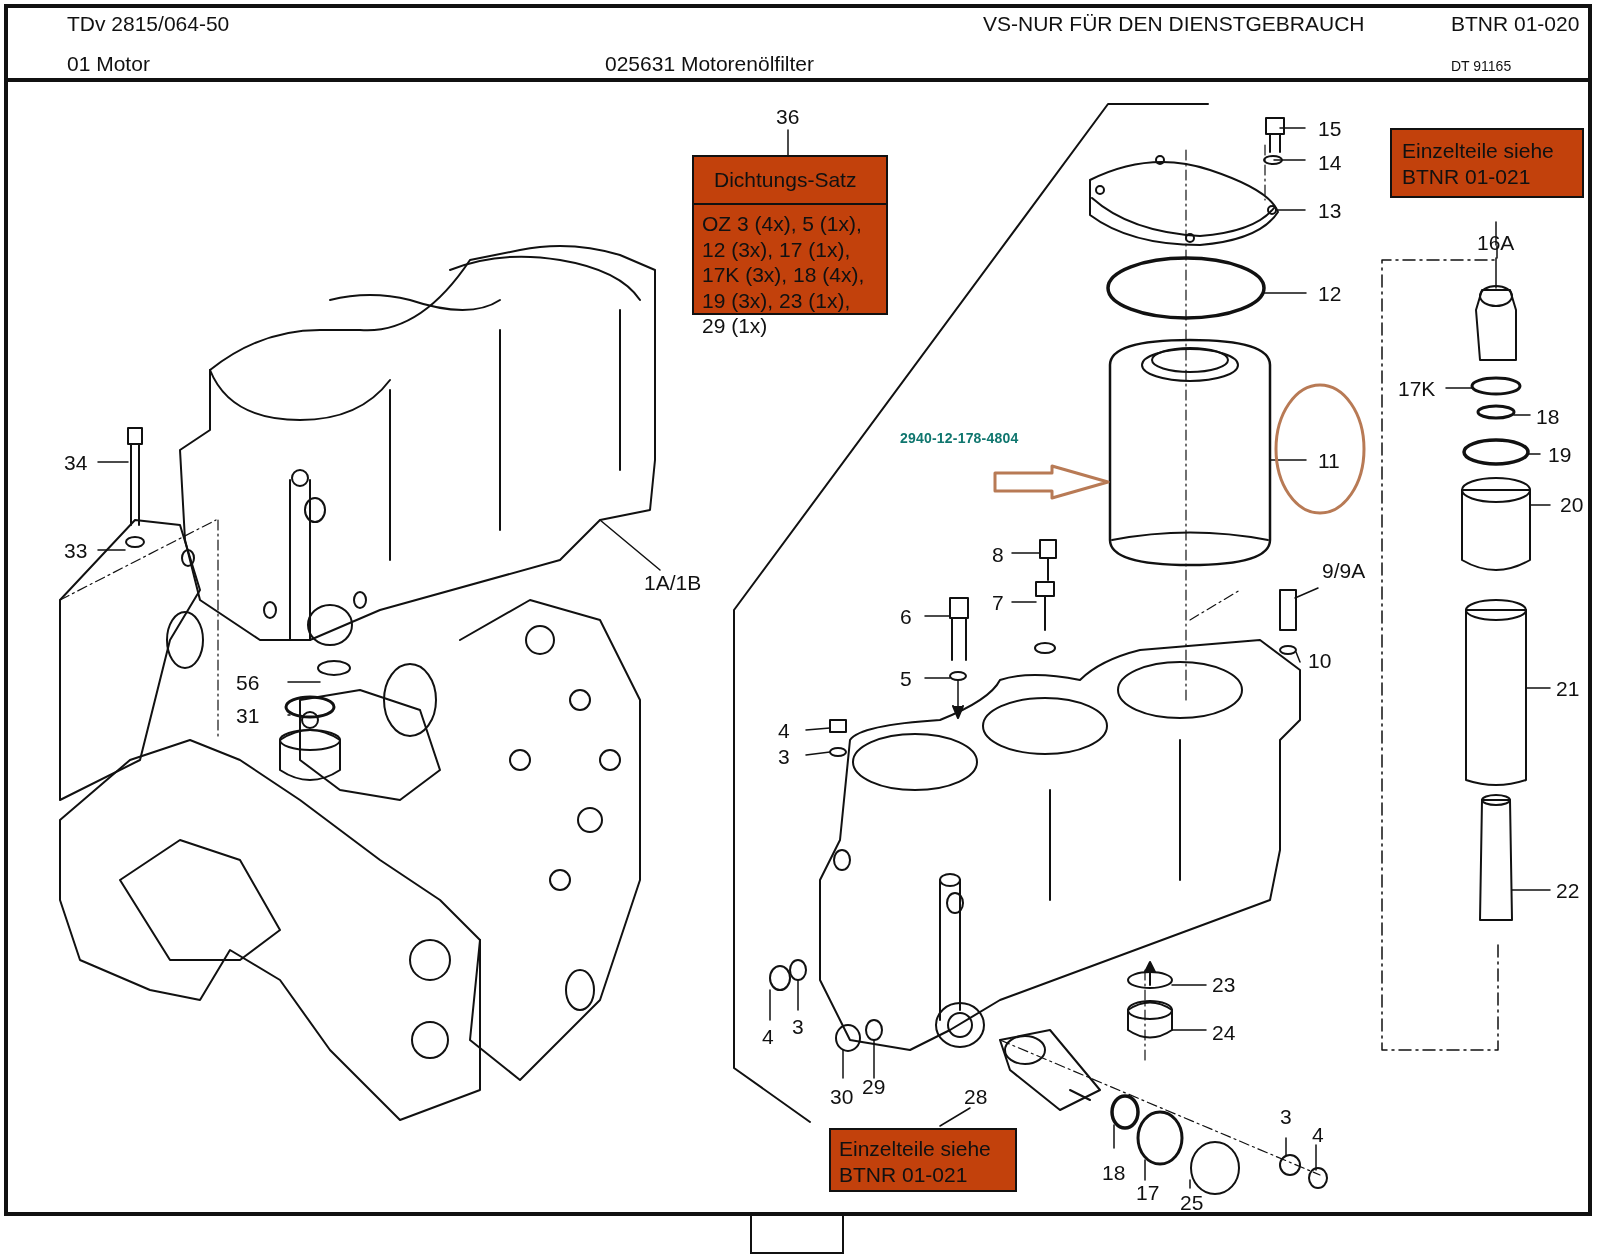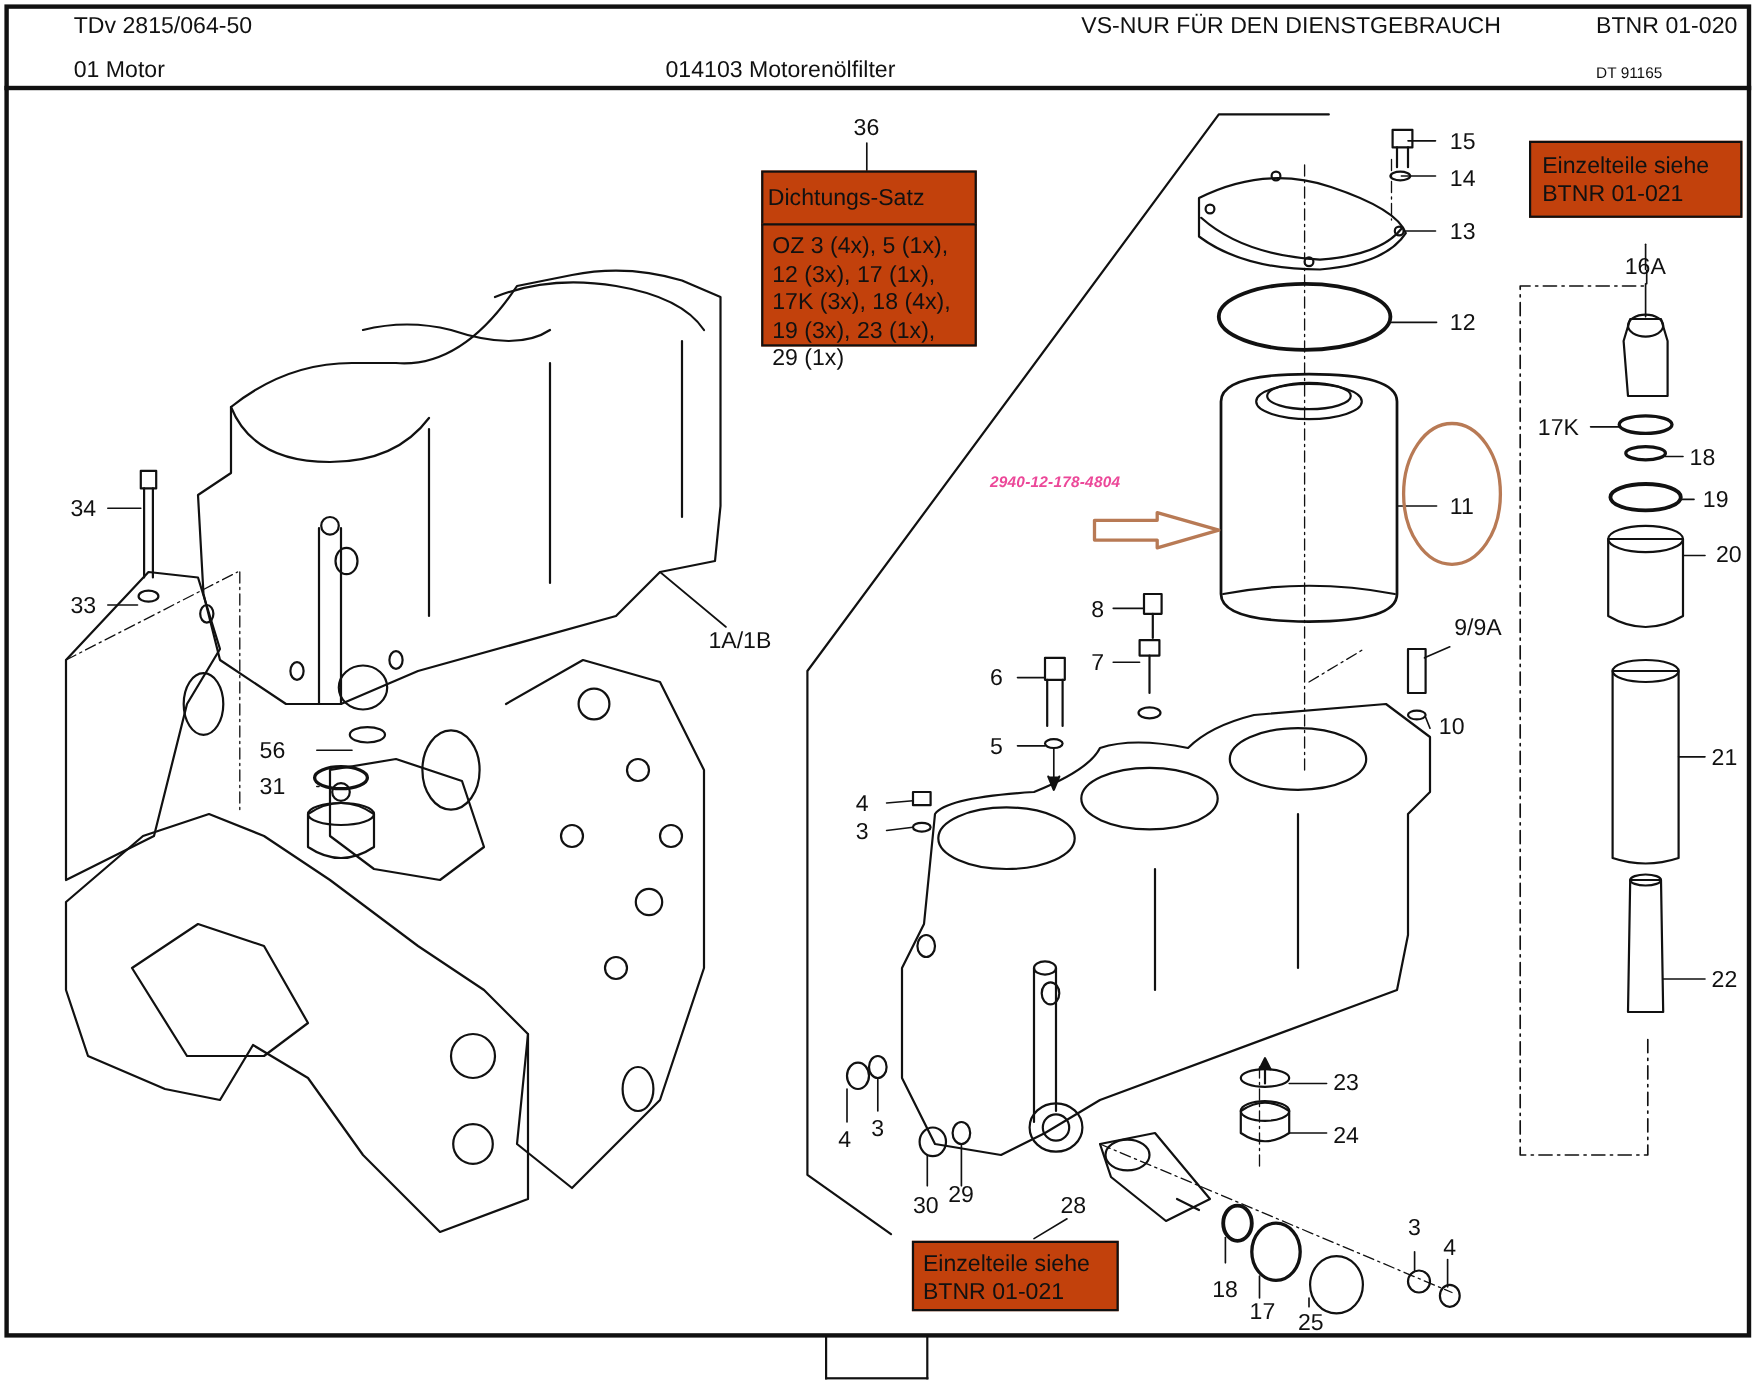--- a/index.html
+++ b/index.html
@@ -10,33 +10,33 @@
   .hdr-sep { position:absolute; left:4px; top:78px; width:1588px; height:4px; background:#111; }
   .hdr { position:absolute; font-size:21px; white-space:nowrap;margin-left:29px; }
   .hdr.small { font-size:14px; }
   .tab { position:absolute; left:750px; top:1214px; width:94px; height:40px;
          border:2px solid #111; border-top:none; box-sizing:border-box; }
   svg.art { position:absolute; left:0; top:0; }
   .lbl { position:absolute; font-size:21px; white-space:nowrap; line-height:1; }
   .box { position:absolute; border:2px solid #111; background:#c2410c; box-sizing:border-box; }
   .box .t { font-size:21px; line-height:1.22; }
   .anno-num { position:absolute; left:900px; top:430px; font-size:14px; font-weight:bold;
-              color:#ec4899; letter-spacing:0.2px; white-space:nowrap;font-style:italic; }
+              color:#0f766e; letter-spacing:0.2px; white-space:nowrap; }
 </style>
 </head>
 <body>
 
 <div class="frame"></div>
 <div class="hdr-sep"></div>
 
 <span class="hdr" style="left:38px;top:12px">TDv 2815/064-50</span>
 <span class="hdr" style="left:954px;top:12px">VS-NUR FÜR DEN DIENSTGEBRAUCH</span>
 <span class="hdr" style="left:1422px;top:12px">BTNR 01-020</span>
 <span class="hdr" style="left:38px;top:52px">01 Motor</span>
-<span class="hdr" style="left:576px;top:52px">014103 Motorenölfilter</span>
+<span class="hdr" style="left:576px;top:52px">025631 Motorenölfilter</span>
 <span class="hdr small" style="left:1422px;top:58px">DT 91165</span>
 
 <div class="tab"></div>
 
 <svg class="art" width="1600" height="1255" viewBox="0 0 1600 1255" fill="none" stroke="#111" stroke-width="2" stroke-linejoin="round" stroke-linecap="round">
 
   <g>
     <path d="M1208 104 L1108 104 L734 610 L734 1068 L810 1122"></path>
   </g>
 
@@ -228,21 +228,21 @@
   </g>
 
   <g stroke="#b87a55" stroke-width="3">
     <path d="M995 473 L1052 473 L1052 466 L1108 482 L1052 498 L1052 491 L995 491 Z"></path>
     <ellipse cx="1320" cy="449" rx="44" ry="64"></ellipse>
   </g>
 </svg>
 
 <span class="lbl" style="left:776px;top:106px">36</span>
 <div class="box" style="left:692px;top:155px;width:196px;height:50px">
-  <div class="t" style="padding:10px 0 0 4px">Dichtungs-Satz</div>
+  <div class="t" style="padding:10px 0 0 20px">Dichtungs-Satz</div>
 </div>
 <div class="box" style="left:692px;top:203px;width:196px;height:112px">
   <div style="padding:6px 0 0 8px">
     <div class="t">OZ 3 (4x), 5 (1x),</div>
     <div class="t">12 (3x), 17 (1x),</div>
     <div class="t">17K (3x), 18 (4x),</div>
     <div class="t">19 (3x), 23 (1x),</div>
     <div class="t">29 (1x)</div>
   </div>
 </div>

